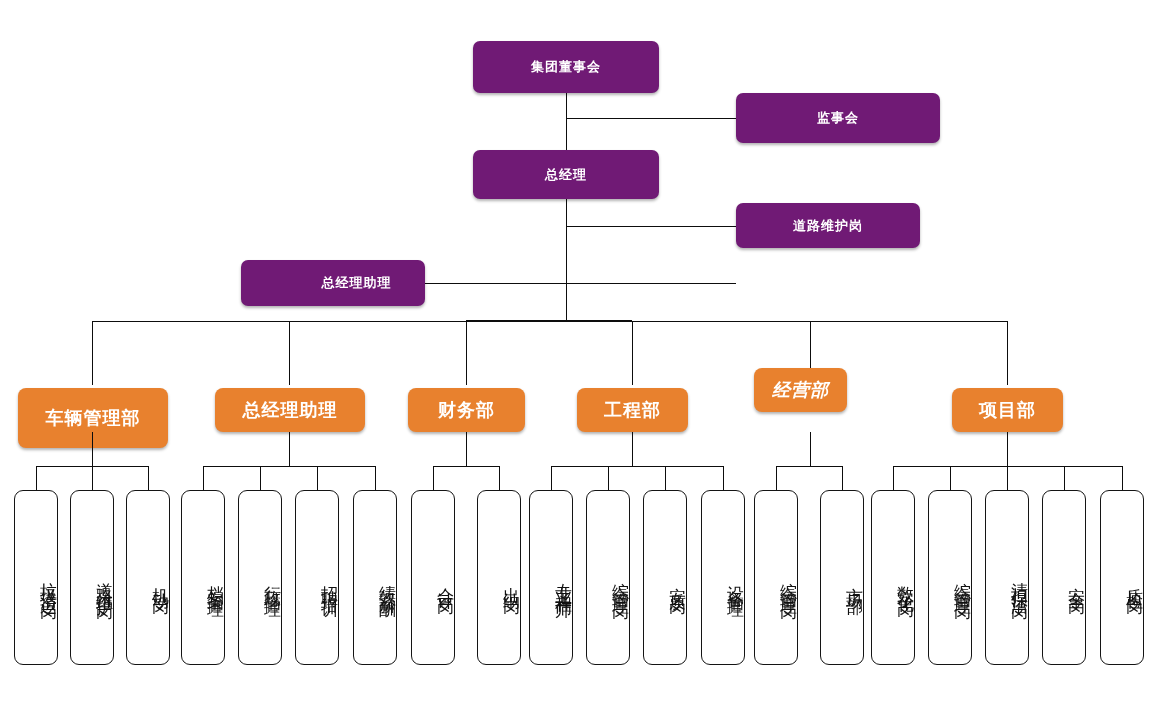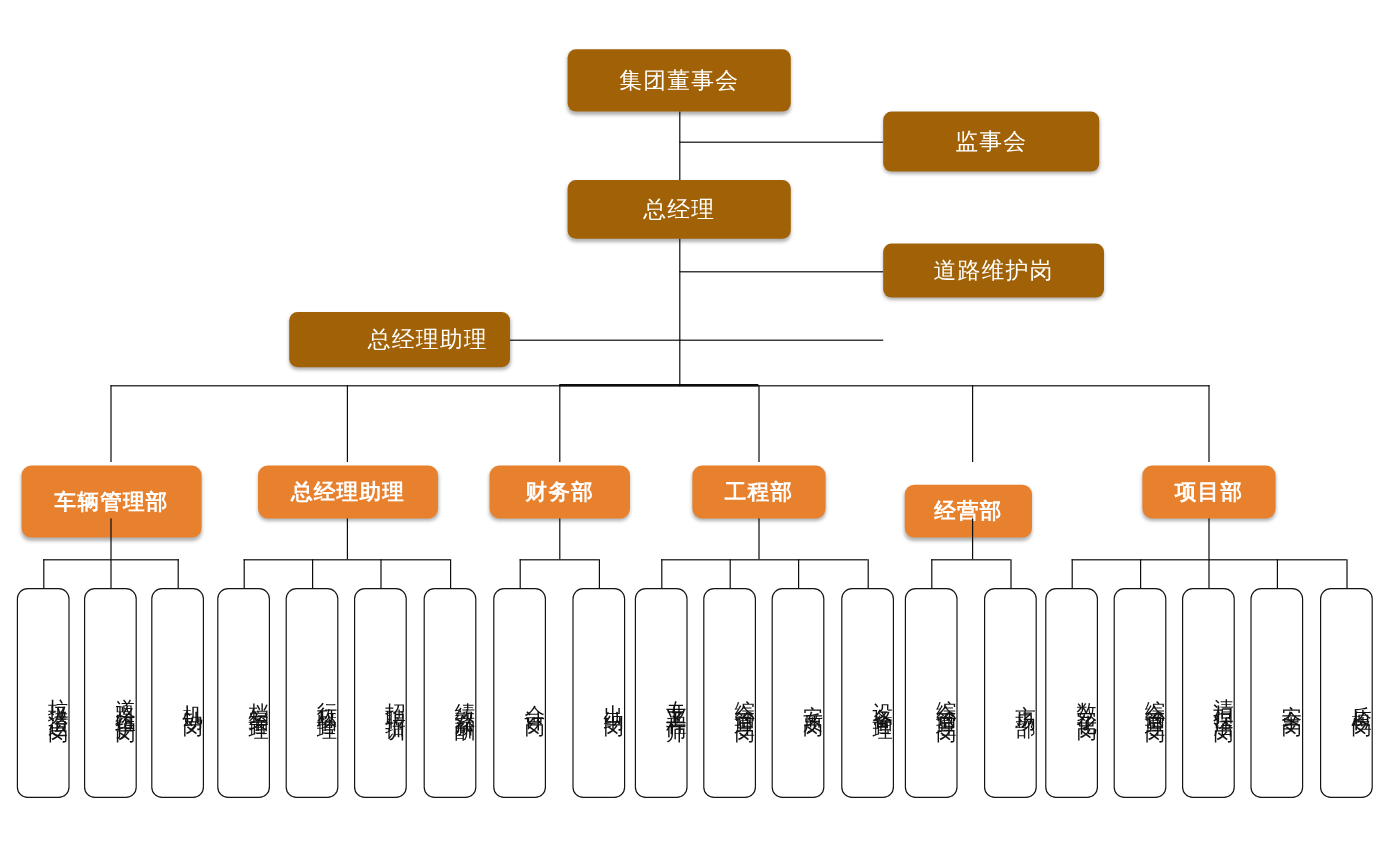--- a/index.html
+++ b/index.html
@@ -32,25 +32,25 @@
     position: absolute;
     box-sizing: border-box;
     display: flex;
     align-items: center;
     justify-content: center;
     text-align: center;
     letter-spacing: 1px;
   }
 
   .node.blue {
-    background: #a16207;
+    background: #701a75;
     color: #ffffff;
     border-radius: 7px;
-    font-size: 19px;
-    font-weight: 400;
+    font-size: 13px;
+    font-weight: 700;
     box-shadow: 0 2px 3px rgba(0,0,0,0.30);
   }
 
   .node.orange {
     background: #e8812e;
     color: #ffffff;
     border-radius: 8px;
     font-size: 18px;
     font-weight: 600;
     box-shadow: 0 2px 3px rgba(0,0,0,0.30);
@@ -77,21 +77,21 @@
 <body>
 
 <div id="chart">
 
   <div class="node blue" style="left:473px; top:41px; width:186px; height:52px;">集团董事会</div>
 
   <div class="line v" style="left:566px; top:93px; height:97px;"></div>
 
   <div class="line h" style="left:566px; top:118px; width:170px;"></div>
 
-  <div class="node blue" style="left:736px; top:93px; width:180px; height:50px;">监事会</div>
+  <div class="node blue" style="left:736px; top:93px; width:204px; height:50px;">监事会</div>
 
   <div class="node blue" style="left:473px; top:150px; width:186px; height:49px;">总经理</div>
 
   <div class="line v" style="left:566px; top:199px; height:123px;"></div>
 
   <div class="line h" style="left:566px; top:226px; width:170px;"></div>
   <div class="node blue" style="left:736px; top:203px; width:184px; height:45px;">道路维护岗</div>
 
   <div class="line h" style="left:566px; top:283px; width:170px;"></div>
 
@@ -105,21 +105,21 @@
   <div class="line v" style="left:289px; top:321px; height:64px;"></div>
   <div class="line v" style="left:466px; top:321px; height:64px;"></div>
   <div class="line v" style="left:632px; top:321px; height:64px;"></div>
   <div class="line v" style="left:810px; top:321px; height:64px;"></div>
   <div class="line v" style="left:1007px; top:321px; height:64px;"></div>
 
   <div class="node orange" style="left:18px;  top:388px; width:150px; height:60px;">车辆管理部</div>
   <div class="node orange" style="left:215px; top:388px; width:150px; height:44px;">总经理助理</div>
   <div class="node orange" style="left:408px; top:388px; width:117px; height:44px;">财务部</div>
   <div class="node orange" style="left:577px; top:388px; width:111px; height:44px;">工程部</div>
-  <div class="node orange" style="left:754px; top:404px; width:106px; height:44px;">经营部</div>
+  <div class="node orange" style="left:754px; top:368px; width:93px; height:44px;font-style:italic;">经营部</div>
   <div class="node orange" style="left:952px; top:388px; width:111px; height:44px;">项目部</div>
 
   <div class="line v" style="left:92px; top:432px; height:34px;"></div>
   <div class="line h" style="left:36px; top:466px; width:113px;"></div>
   <div class="line v" style="left:36px;  top:466px; height:24px;"></div>
   <div class="line v" style="left:92px;  top:466px; height:24px;"></div>
   <div class="line v" style="left:148px; top:466px; height:24px;"></div>
 
   <div class="line v" style="left:289px; top:432px; height:34px;"></div>
   <div class="line h" style="left:203px; top:466px; width:172px;"></div>

